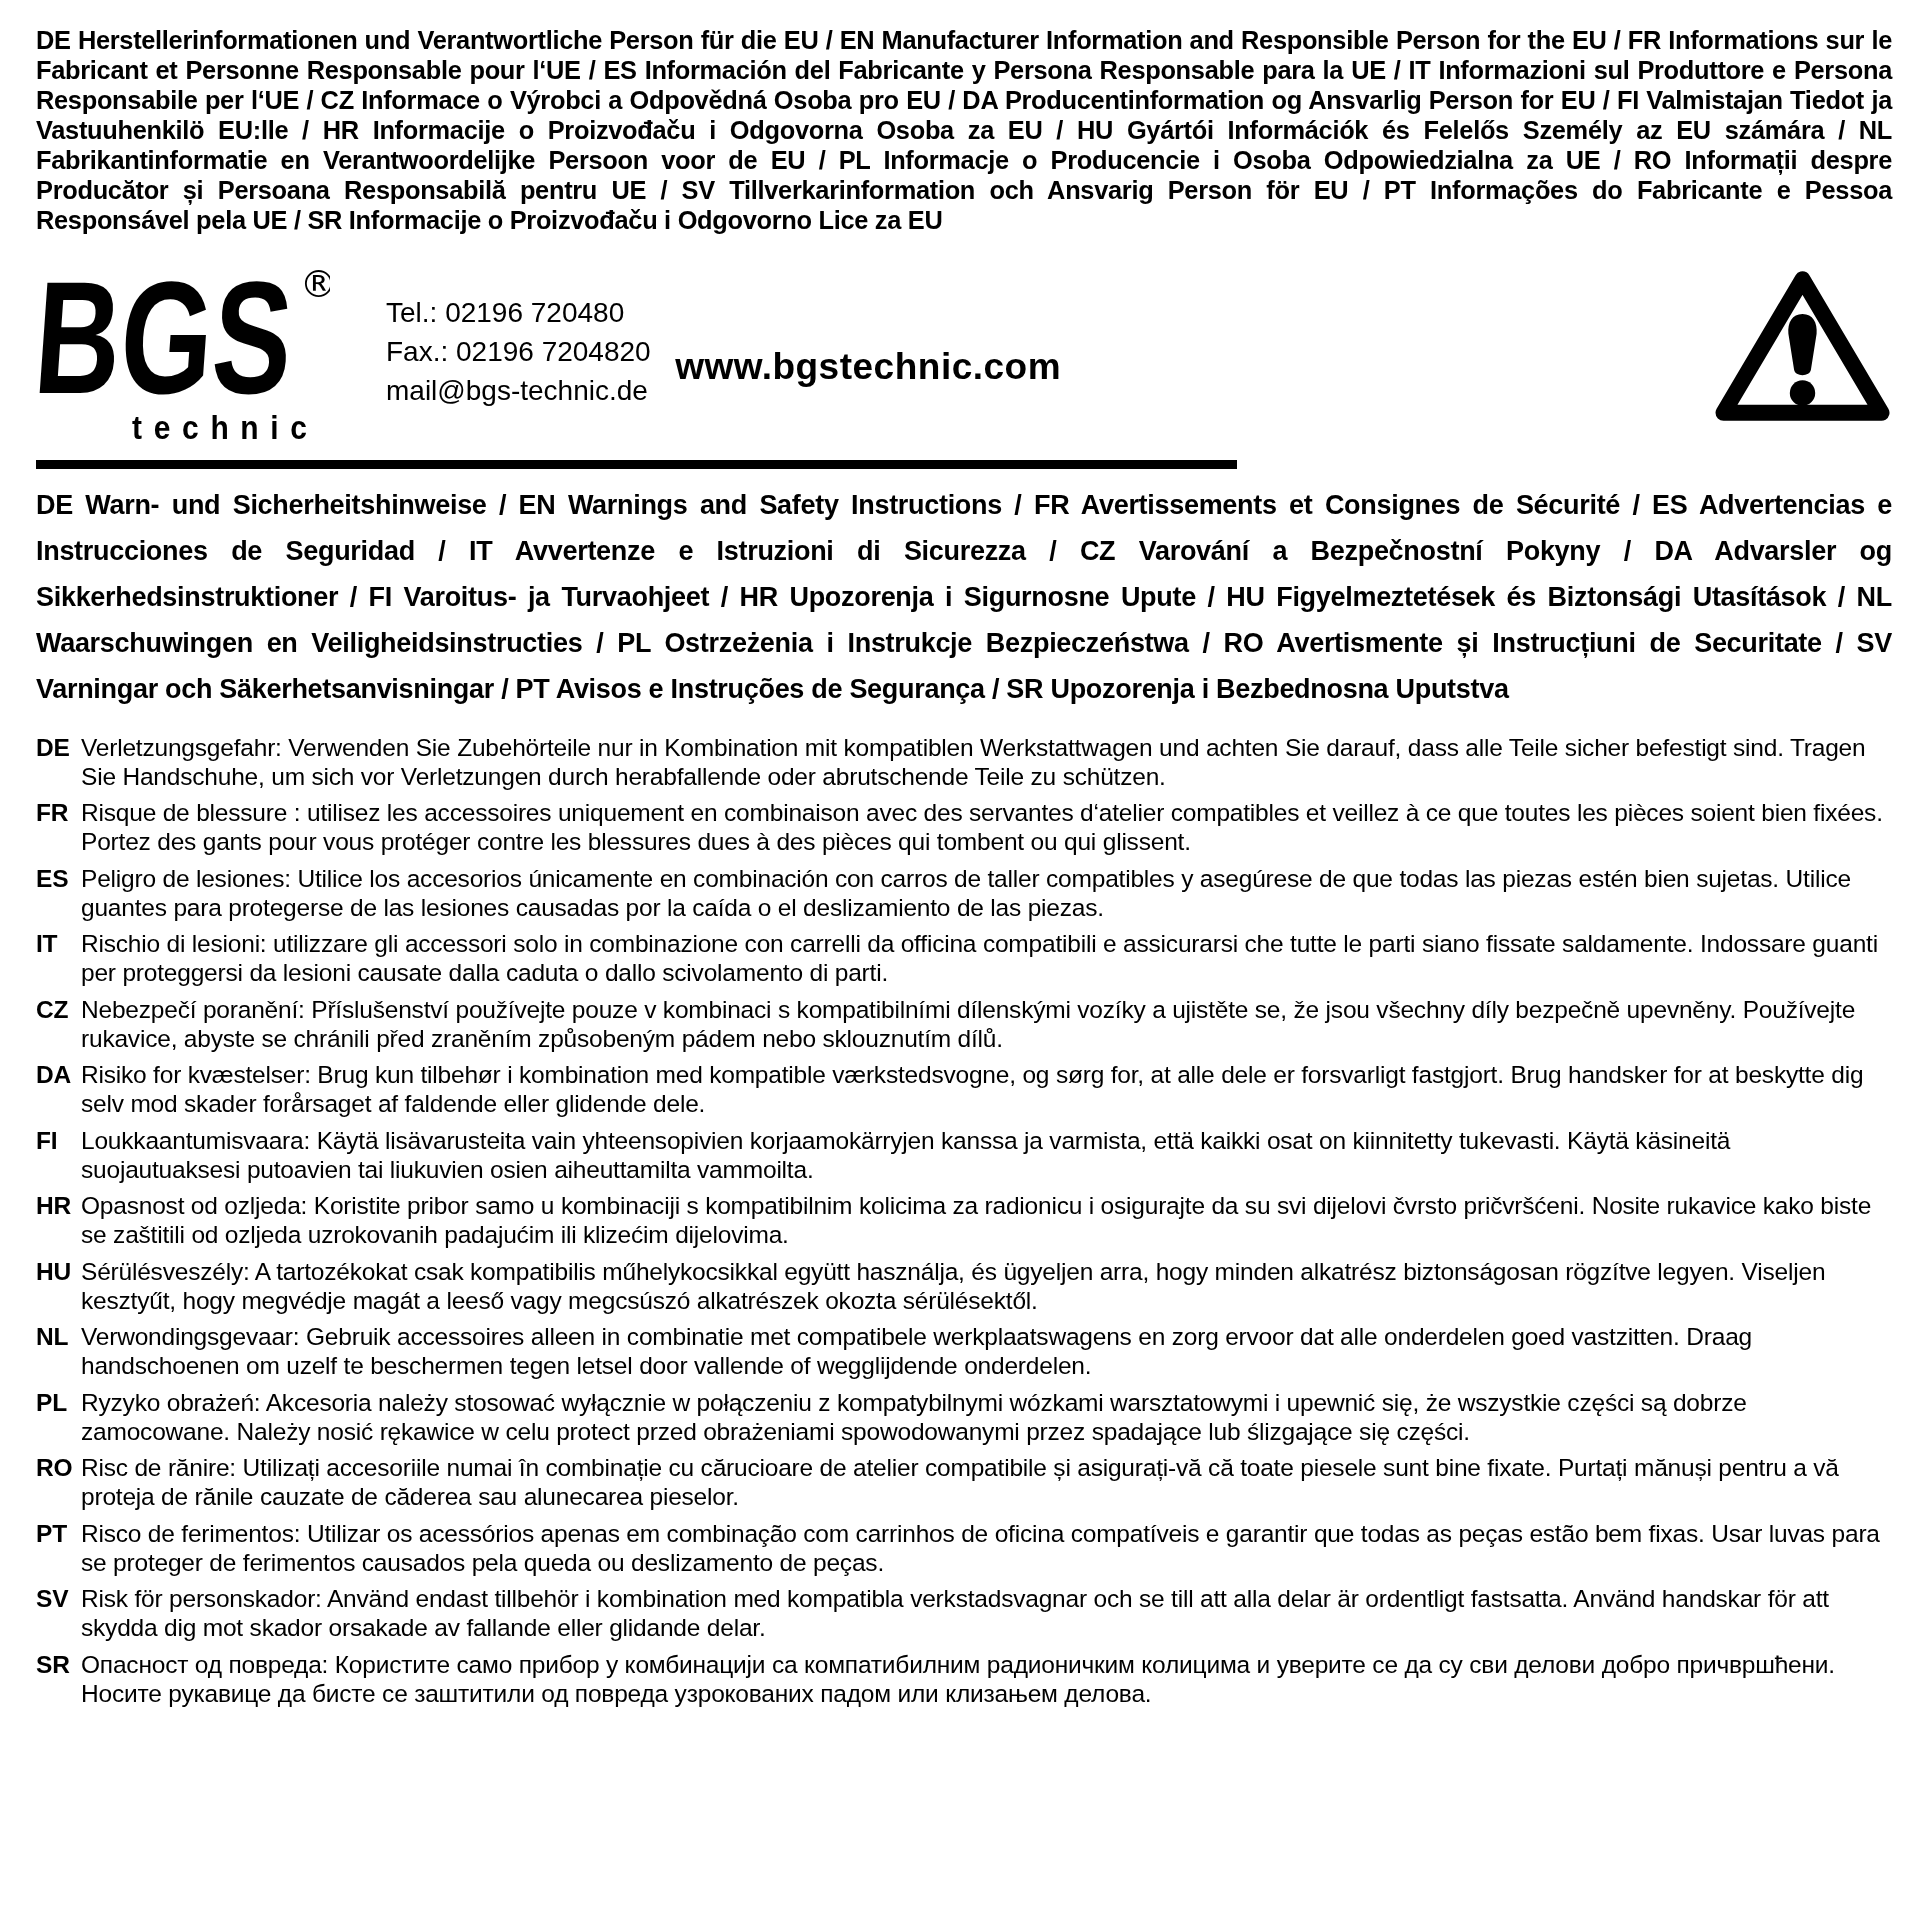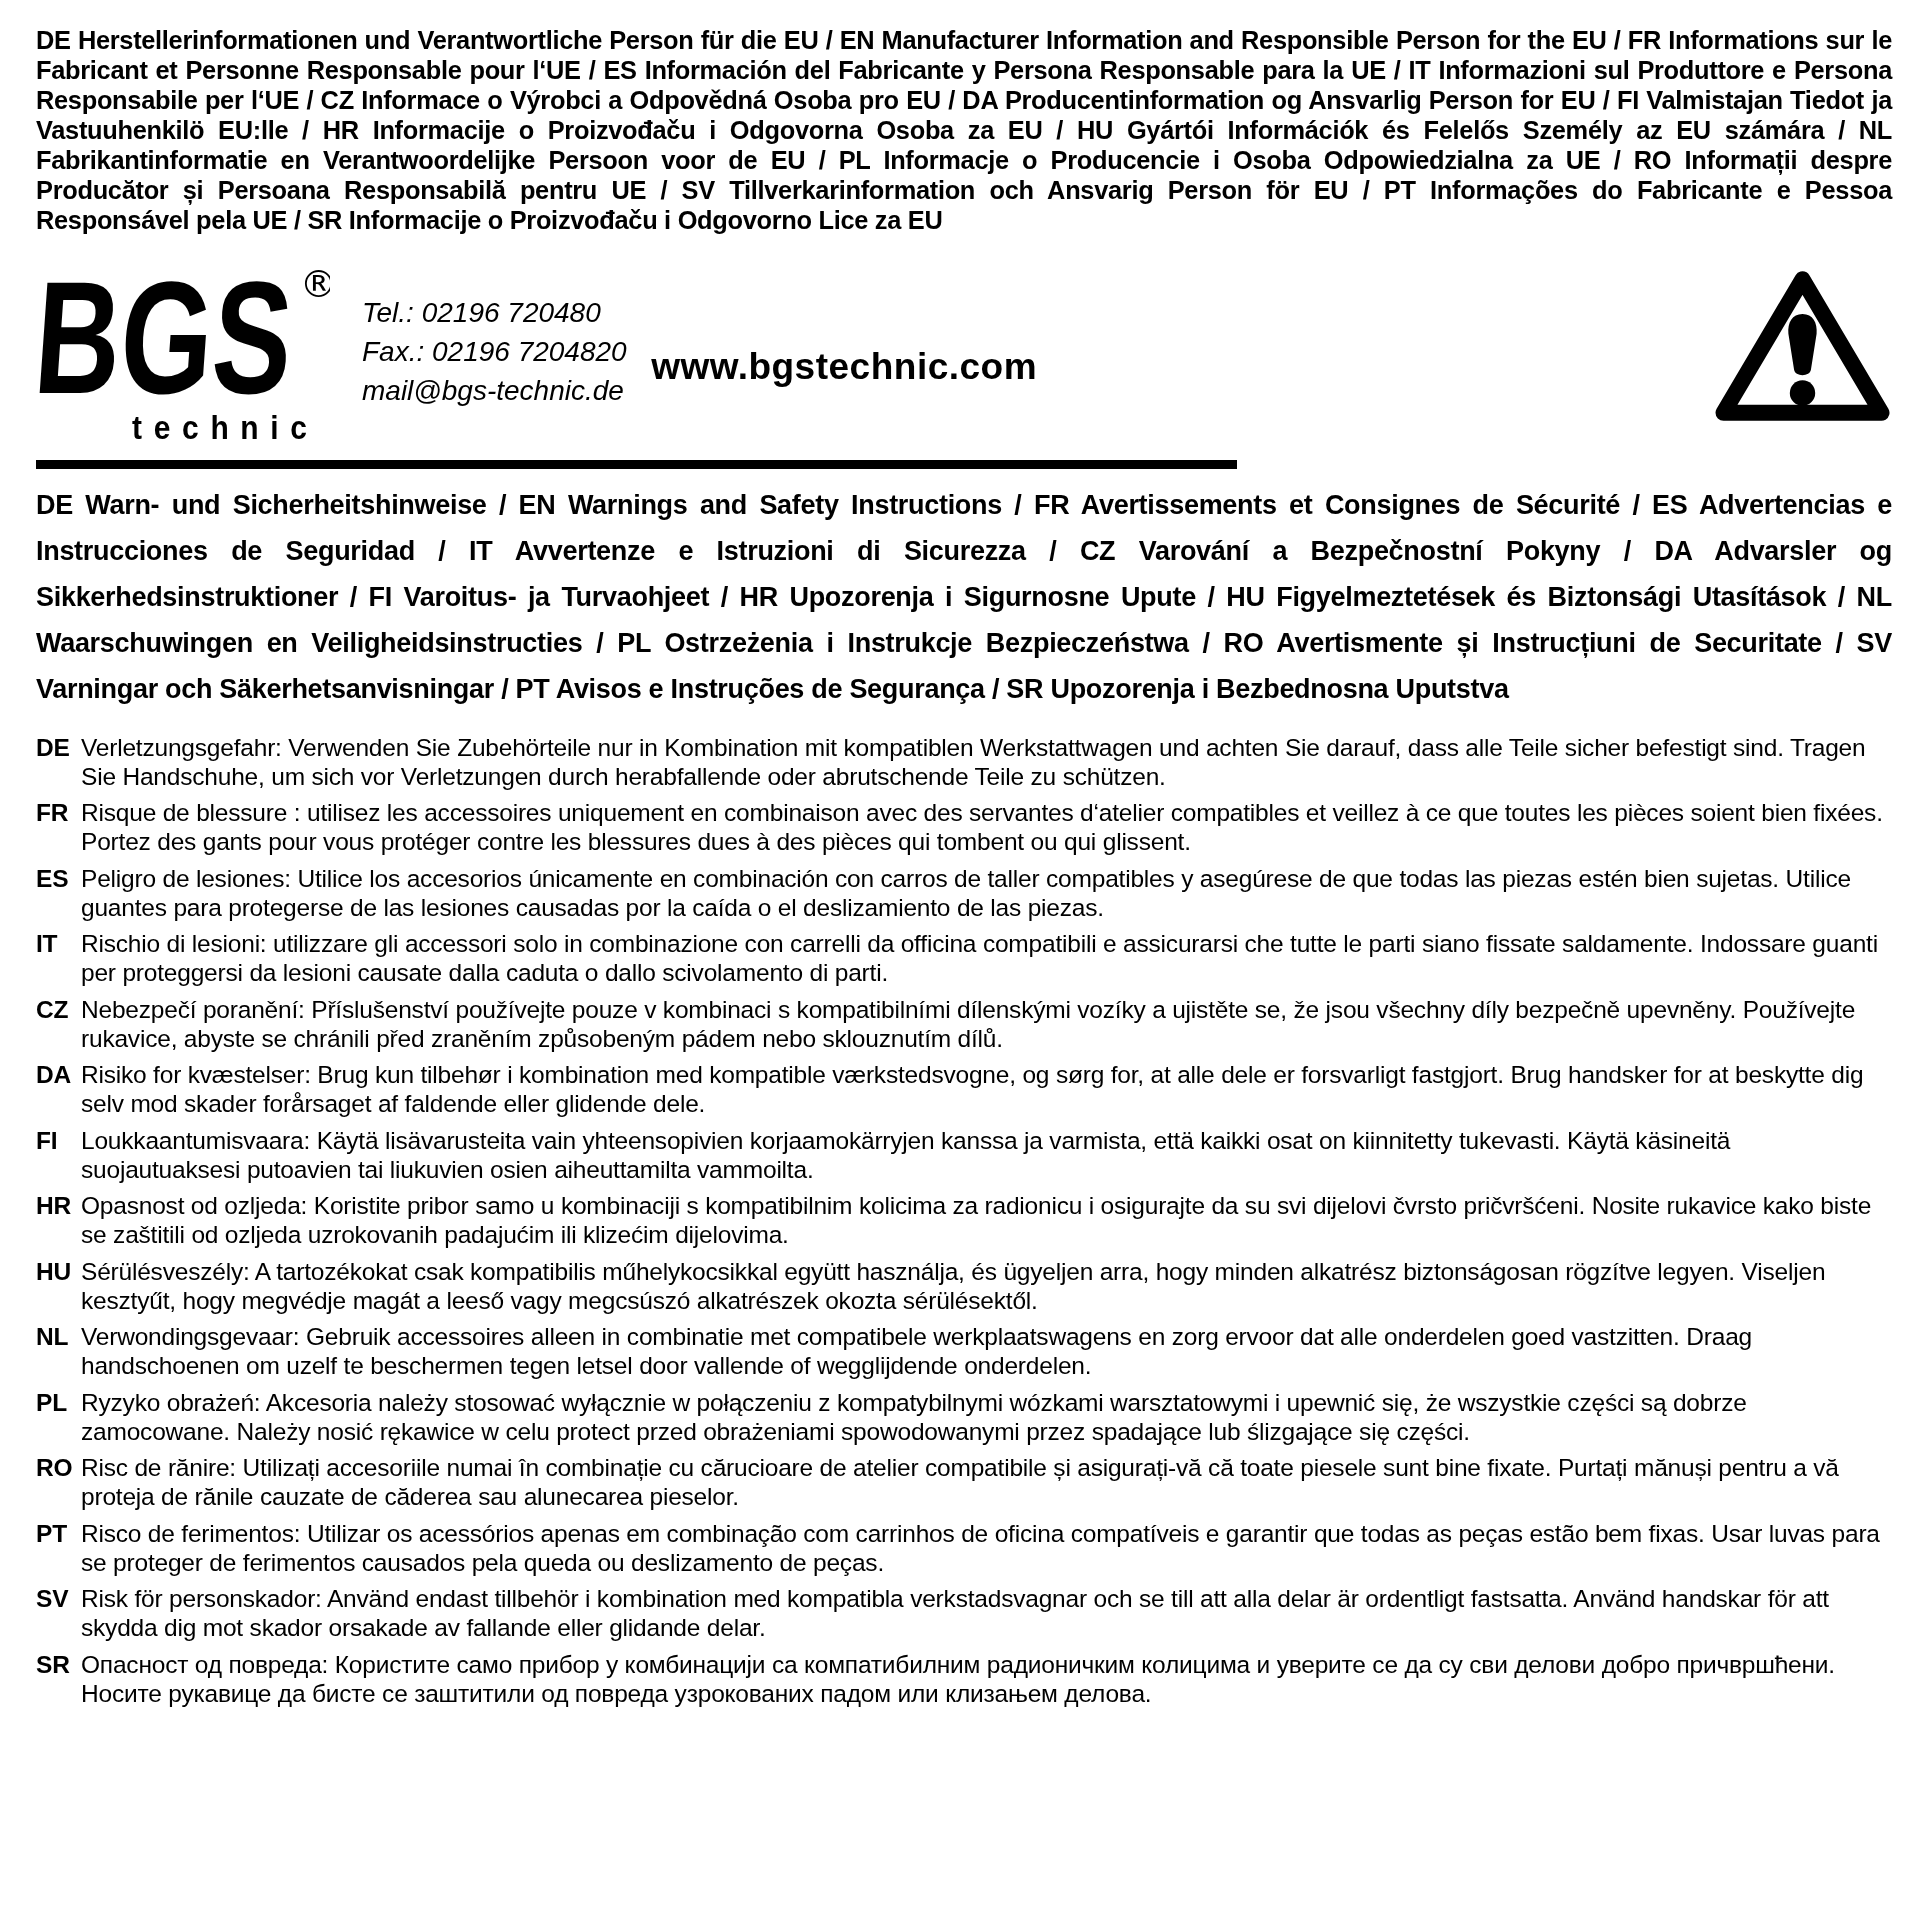--- a/index.html
+++ b/index.html
@@ -35,21 +35,21 @@
     height: 195px;
   }
   .logo { width: 294px; flex: none; }
   .addr, .contact {
     font-size: 28px;
     line-height: 39px;
     margin-top: 41px;
     white-space: nowrap;
   }
   .addr { margin-left: 9.4px; }
-  .contact { margin-left: 32px; font-style: italic; }
+  .contact { margin-left: 56px; }
   .website {
     font-weight: bold;
     font-size: 37px;
     letter-spacing: 0.5px;
     margin-left: 24.5px;
     margin-top: 94px;
     white-space: nowrap;
   }
   .triangle-wrap { margin-left: auto; margin-top: 15px; flex: none; }
 

